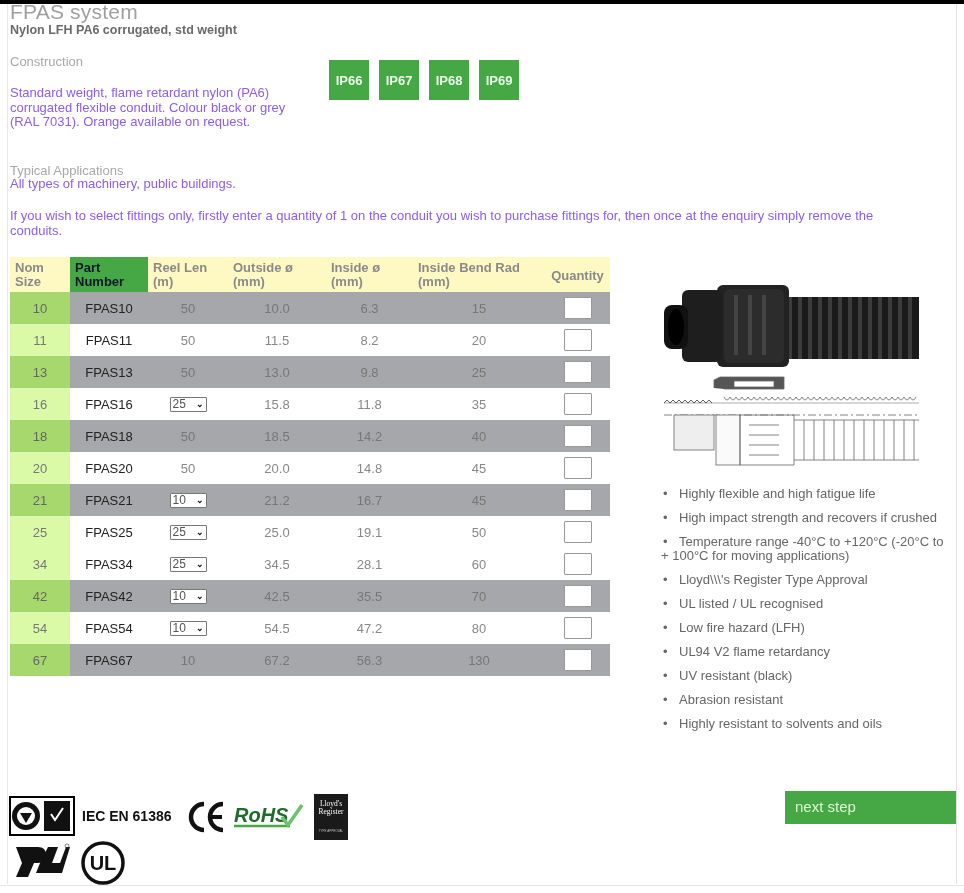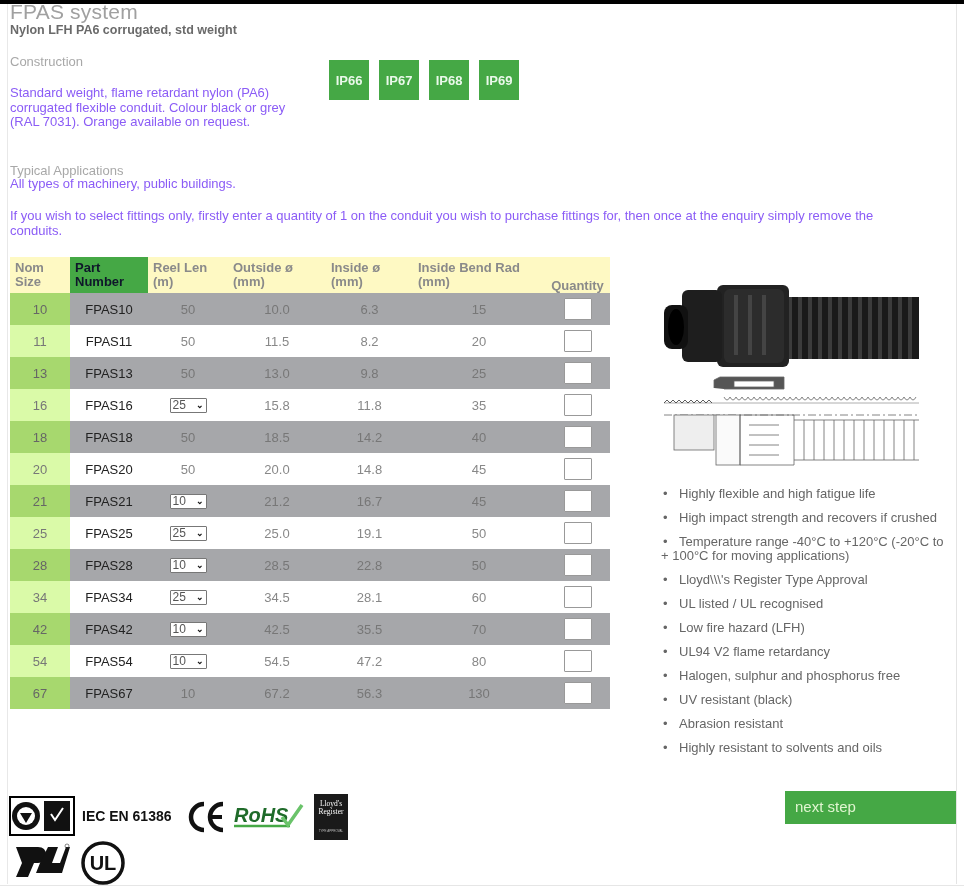--- a/index.html
+++ b/index.html
@@ -18,21 +18,21 @@
   .subtitle { position: absolute; left: 10px; top: 23px; font-size: 12.5px; color: #6a6a6a; font-weight: bold; }
   .label { position: absolute; left: 10px; font-size: 13px; color: #a8a8a8; }
   .text { position: absolute; left: 10px; font-size: 13px; color: #8b5cf6; line-height: 14.5px; }
 
   .ipbadges { position: absolute; left: 329px; top: 60px; display: flex; gap: 10px; }
   .ipbadge { width: 40px; height: 40px; background: #45a845; color: #eaf8ea; font-weight: bold; font-size: 13px; display: flex; align-items: center; justify-content: center; }
 
   table.spec { position: absolute; left: 10px; top: 257px; width: 600px; border-collapse: collapse; font-size: 13px; }
   table.spec th { background: #fef9c3; color: #8a8a8a; font-weight: bold; text-align: left; vertical-align: top; padding: 4px 5px 0 5px; height: 35px; line-height: 14px; box-sizing: border-box; }
   table.spec th.partnum { background: #45a845; color: #0f172a; font-weight: bold; }
-  table.spec th.qty { text-align: center; padding-top: 22px; }
+  table.spec th.qty { text-align: center; padding-top: 12px; }
   table.spec td { height: 32px; padding: 0; box-sizing: border-box; color: #888; text-align: center; }
   table.spec tr.dark td { background: #a6a7aa; }
   table.spec tr.light td { background: #ffffff; }
   table.spec tr.dark td.nom { background: #a7d86e; color: #666; }
   table.spec tr.light td.nom { background: #dafaa8; color: #777; }
   table.spec td.part { color: #222; font-weight: normal; }
   table.spec tr.dark td.num { color: #777; }
   .qtybox { width: 26px; height: 20px; border: 1px solid #999; background: #fff; display: inline-block; vertical-align: middle; border-radius: 1px; }
   .reelsel { display: inline-flex; align-items: center; justify-content: space-between; width: 37px; height: 15px; border: 1px solid #777; background: #fff; font-size: 12px; color: #555; padding: 0 2px; box-sizing: border-box; border-radius: 1px; }
   .reelsel .chev { font-size: 9px; color: #111; font-weight: bold; }
@@ -192,32 +192,20 @@
       </tr>
       <tr class="light">
         <td class="nom">25</td>
         <td class="part">FPAS25</td>
         <td class="num"><span class="reelsel">
             <span>25</span>
             <span class="chev">⌄</span>
           </span></td>
         <td class="num">25.0</td>
         <td class="num">19.1</td>
-        <td class="num">50</td>
-        <td><span class="qtybox"></span></td>
-      </tr>
-      <tr class="dark">
-        <td class="nom">28</td>
-        <td class="part">FPAS28</td>
-        <td class="num"><span class="reelsel">
-            <span>10</span>
-            <span class="chev">⌄</span>
-          </span></td>
-        <td class="num">28.5</td>
-        <td class="num">22.8</td>
         <td class="num">50</td>
         <td><span class="qtybox"></span></td>
       </tr>
       <tr class="light">
         <td class="nom">34</td>
         <td class="part">FPAS34</td>
         <td class="num"><span class="reelsel">
             <span>25</span>
             <span class="chev">⌄</span>
           </span></td>
@@ -308,21 +296,20 @@
 </svg>
 
 <ul class="features">
   <li><span class="b">•</span><span>Highly flexible and high fatigue life</span></li>
   <li><span class="b">•</span><span>High impact strength and recovers if crushed</span></li>
   <li><span class="b">•</span><span>Temperature range -40°C to +120°C (-20°C to + 100°C for moving applications)</span></li>
   <li><span class="b">•</span><span>Lloyd\\\'s Register Type Approval</span></li>
   <li><span class="b">•</span><span>UL listed / UL recognised</span></li>
   <li><span class="b">•</span><span>Low fire hazard (LFH)</span></li>
   <li><span class="b">•</span><span>UL94 V2 flame retardancy</span></li>
-  <li><span class="b">•</span><span>Halogen, sulphur and phosphorus free</span></li>
   <li><span class="b">•</span><span>UV resistant (black)</span></li>
   <li><span class="b">•</span><span>Abrasion resistant</span></li>
   <li><span class="b">•</span><span>Highly resistant to solvents and oils</span></li>
 </ul>
 
 <div class="nextstep">next step</div>
 
 <svg class="cert" style="left:9px; top:796px" width="66" height="40" viewBox="0 0 66 40">
   <rect x="1" y="1" width="64" height="38" fill="#fff" stroke="#000" stroke-width="2"></rect>
   <circle cx="17" cy="20" r="14" fill="#111"></circle>

